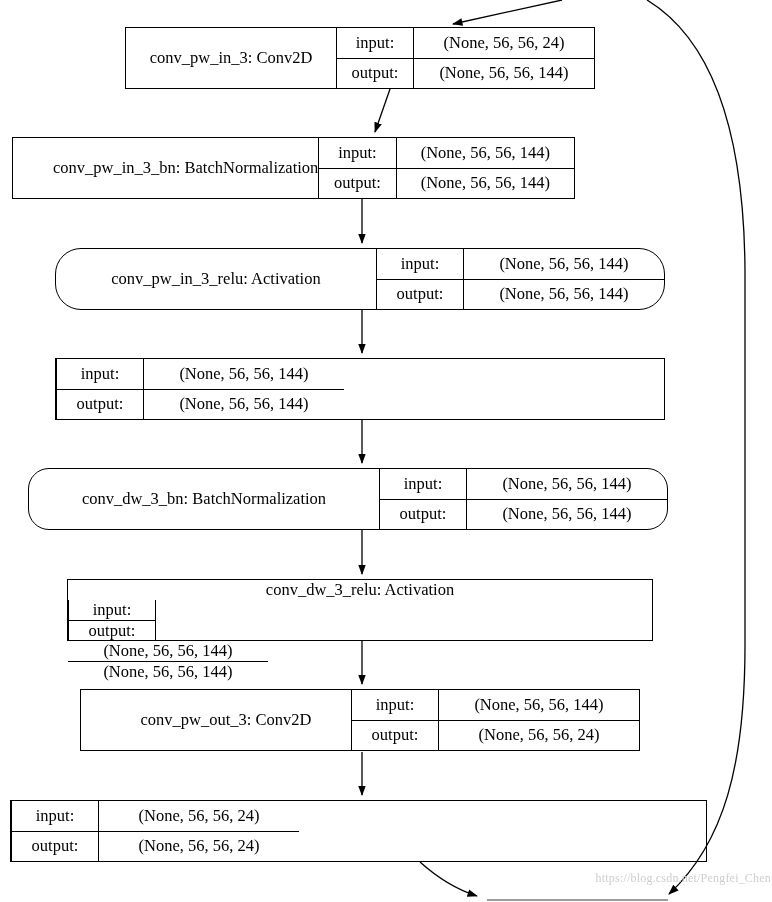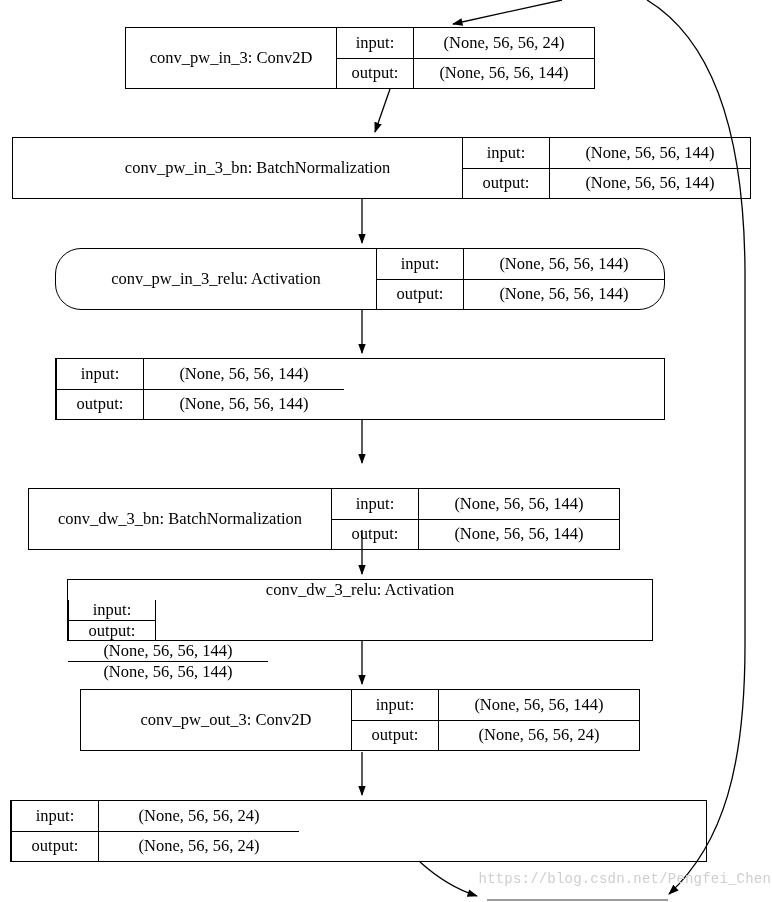--- a/index.html
+++ b/index.html
@@ -22,40 +22,40 @@
   .io-col { border-left:1.4px solid #000; border-right:1.4px solid #000; }
   .cell {
     flex:1; display:flex; align-items:center; justify-content:center;
     font-size:16.5px; color:#000; white-space:nowrap; box-sizing:border-box;
   }
   .cell.row-input { border-bottom:1.4px solid #000; }
   #edges { position:absolute; left:0; top:0; pointer-events:none; z-index:3; }
   .node { z-index:2; }
   #watermark {
     position:absolute; right:1px; top:871px; z-index:4;
-    font-family:Liberation Mono, monospace;
-    font-size:14px; letter-spacing:0.2px; color:#cecece; white-space:nowrap;
+    font-family:Liberation Serif, serif;
+    font-size:12px; letter-spacing:0.2px; color:#cecece; white-space:nowrap;
   }
 </style>
 </head>
 <body>
 
 <div id="canvas">
     <div class="node" style="left: 125px; top: 27px; width: 470px;">
       <div class="name-cell">conv_pw_in_3: Conv2D</div>
       <div class="io-col" style="width: 78px;">
         <div class="cell row-input">input:</div>
         <div class="cell row-output">output:</div>
       </div>
       <div class="shape-col" style="width: 180px;">
         <div class="cell row-input">(None, 56, 56, 24)</div>
         <div class="cell row-output">(None, 56, 56, 144)</div>
       </div>
     </div>
-    <div class="node" style="left: 12px; top: 137px; width: 739px; padding-left: 40px;">
+    <div class="node" style="left: 12px; top: 137px; width: 563px; padding-left: 40px;">
       <div class="name-cell">conv_pw_in_3_bn: BatchNormalization</div>
       <div class="io-col" style="width: 88px;">
         <div class="cell row-input">input:</div>
         <div class="cell row-output">output:</div>
       </div>
       <div class="shape-col" style="width: 200px;">
         <div class="cell row-input">(None, 56, 56, 144)</div>
         <div class="cell row-output">(None, 56, 56, 144)</div>
       </div>
     </div>
@@ -73,21 +73,21 @@
     <div class="node" style="left: 55px; top: 358px; width: 610px;">
       <div class="io-col" style="width: 88px;">
         <div class="cell row-input">input:</div>
         <div class="cell row-output">output:</div>
       </div>
       <div class="shape-col" style="width: 200px;">
         <div class="cell row-input">(None, 56, 56, 144)</div>
         <div class="cell row-output">(None, 56, 56, 144)</div>
       </div>
     </div>
-    <div class="node" style="left: 28px; top: 488px; width: 592px;">
+    <div class="node" style="left: 28px; top: 468px; width: 640px; border-radius: 21px;">
       <div class="name-cell">conv_dw_3_bn: BatchNormalization</div>
       <div class="io-col" style="width: 88px;">
         <div class="cell row-input">input:</div>
         <div class="cell row-output">output:</div>
       </div>
       <div class="shape-col" style="width: 200px;">
         <div class="cell row-input">(None, 56, 56, 144)</div>
         <div class="cell row-output">(None, 56, 56, 144)</div>
       </div>
     </div>

